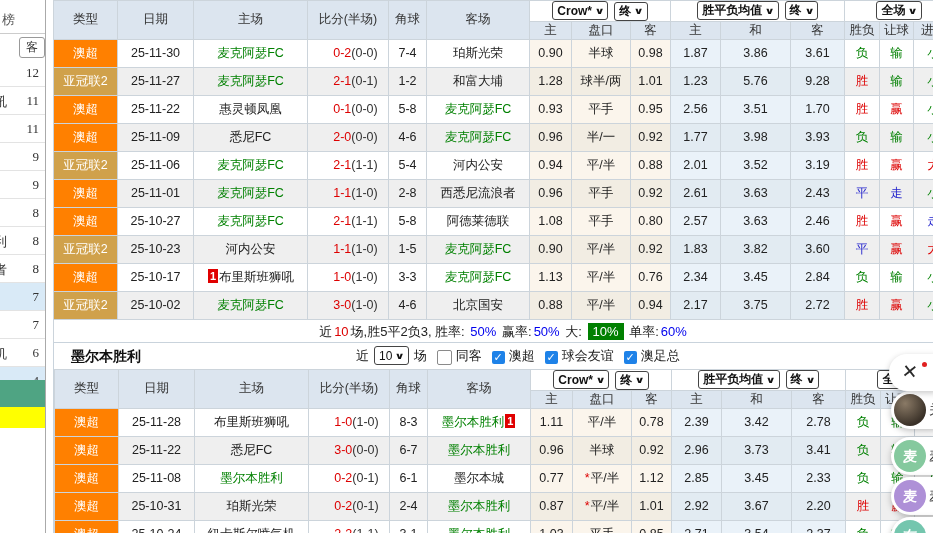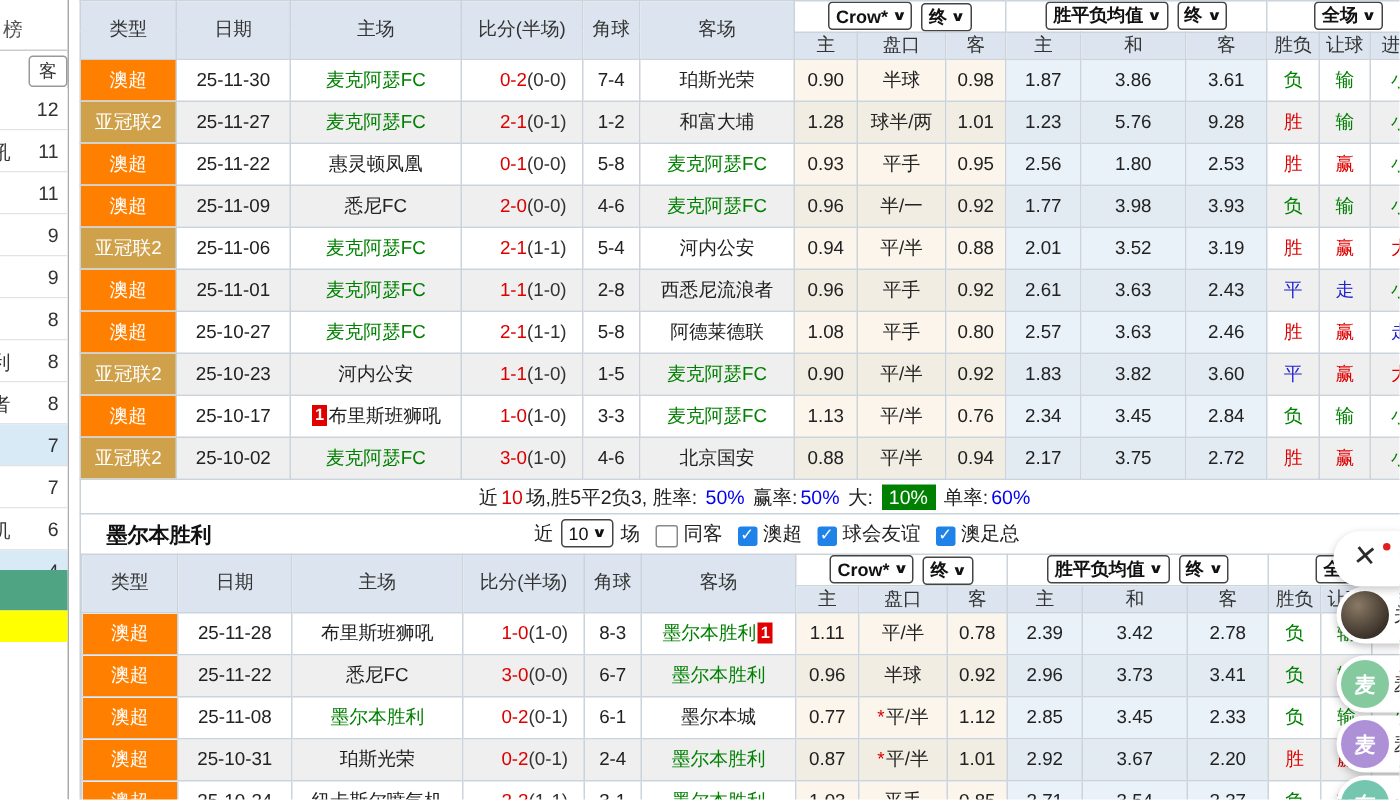--- a/index.html
+++ b/index.html
@@ -7,21 +7,21 @@
     width:933px;height:533px;overflow:hidden;position:relative;
     background:#fff;font-family:"Liberation Sans","DejaVu Sans",sans-serif;
     -webkit-font-smoothing:antialiased;color:#222;
   }
   
   .sidebar{position:absolute;left:0;top:0;width:45px;height:533px;background:#fff;border-right:1px solid #aaa;}
   .side-top{position:relative;height:33px;border-bottom:1px solid #ccc;}
   .side-top .frag-title{position:absolute;left:2px;top:11px;font-size:13px;color:#555;}
   .away-tab{position:absolute;left:19px;top:37px;width:24px;height:19px;background:#fff;border:1px solid #999;
     border-radius:3px;font-size:12px;line-height:19px;text-align:center;color:#333;}
-  .side-rows{position:absolute;left:0;top:59px;width:45px;}
+  .side-rows{position:absolute;left:0;top:59px;width:45px;font-family:Liberation Serif, serif;}
   .side-row{position:relative;height:27px;overflow:hidden;border-bottom:1px solid #e3e3e3;background:#fff;}
   .side-row.hl{background:#D9EAF7;}
   .side-row .num{position:absolute;right:6px;top:6px;font-size:13px;color:#333;}
   .side-row .frag{position:absolute;top:6px;font-size:13px;color:#333;white-space:nowrap;}
   .side-green{position:absolute;left:0;top:380px;width:45px;height:27px;background:#4FA483;}
   .side-yellow{position:absolute;left:0;top:407px;width:45px;height:21px;background:#FFFF00;}
 
   
   .t-wrap{position:absolute;left:53px;top:0;width:900px;}
   table.match{border-collapse:collapse;table-layout:fixed;width:900px;background:#fff;}
@@ -234,22 +234,22 @@
           <td class="c-type bg-orange">澳超</td>
           <td class="c-date">25-11-22</td>
           <td class="c-team"><span>惠灵顿凤凰</span></td>
           <td class="c-score"><span class="sc-main">0-1</span><span class="sc-half">(0-0)</span></td>
           <td class="c-corner">5-8</td>
           <td class="c-team"><span class="t-green">麦克阿瑟FC</span></td>
           <td class="c-odds">0.93</td>
           <td class="c-odds"><span>平手</span></td>
           <td class="c-odds">0.95</td>
           <td class="c-avg">2.56</td>
-          <td class="c-avg">1.80</td>
-          <td class="c-avg">2.53</td>
+          <td class="c-avg">3.51</td>
+          <td class="c-avg">1.70</td>
           <td class="c-res t-red">胜</td>
           <td class="c-res t-red">赢</td>
           <td class="c-res t-green">小</td>
         </tr>
         <tr class="match-row">
           <td class="c-type bg-orange">澳超</td>
           <td class="c-date">25-11-09</td>
           <td class="c-team"><span>悉尼FC</span></td>
           <td class="c-score"><span class="sc-main">2-0</span><span class="sc-half">(0-0)</span></td>
           <td class="c-corner">4-6</td>

